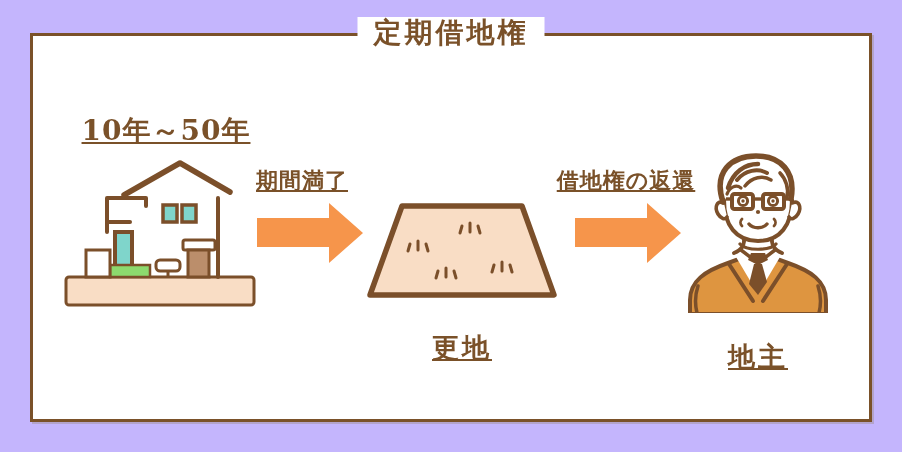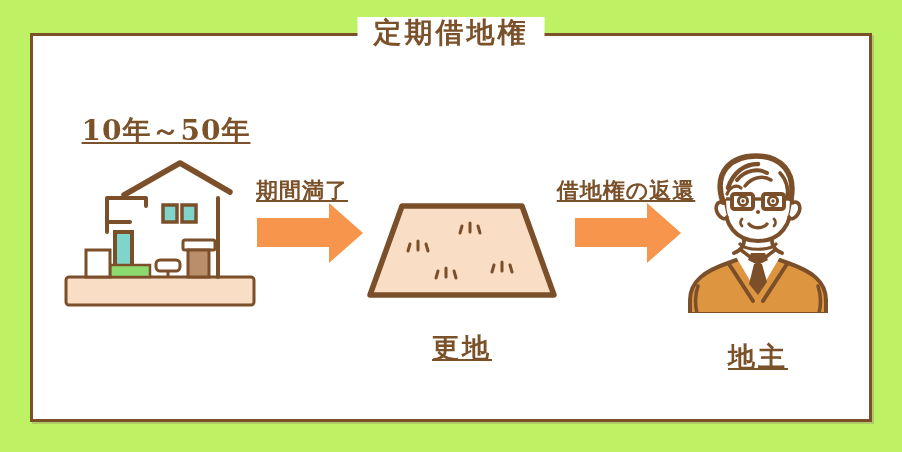--- a/index.html
+++ b/index.html
@@ -1,19 +1,19 @@
 <!DOCTYPE html>
 <html><head>
 <meta charset="utf-8">
 <style>
   html,body{margin:0;padding:0;background:#fff;}
   .canvas{
     position:relative;
     width:902px;height:452px;
-    background:#bef264;
+    background:#c4b5fd;
     font-family:"DejaVu Serif","Liberation Serif",serif;
     overflow:hidden;
   }
   .frame{
     position:absolute;
     left:30px;top:33px;
     width:842px;height:389px;
     box-sizing:border-box;
     border:3px solid #7A5129;
     box-shadow:2px 2px 0 rgba(150,130,110,0.35);
@@ -40,21 +40,21 @@
     white-space:nowrap;
     z-index:2;
     text-decoration:underline;
   }
   .duration{
     left:60px;top:112px;width:212px;
     font-size:28px;font-weight:600;letter-spacing:1px;
   }
   .arrow-label{
     font-size:22px;font-weight:600;letter-spacing:1px;
-    top:176px;
+    top:166px;
   }
   .arrow-label.a1{left:227px;width:150px;}
   .arrow-label.a2{left:546px;width:160px;}
   .step-label{
     font-size:23px;font-weight:600;letter-spacing:2px;line-height:28px;
     left:60px;top:319px;width:200px;
   }
   .big-label{
     font-size:27px;font-weight:600;letter-spacing:3px;
   }

